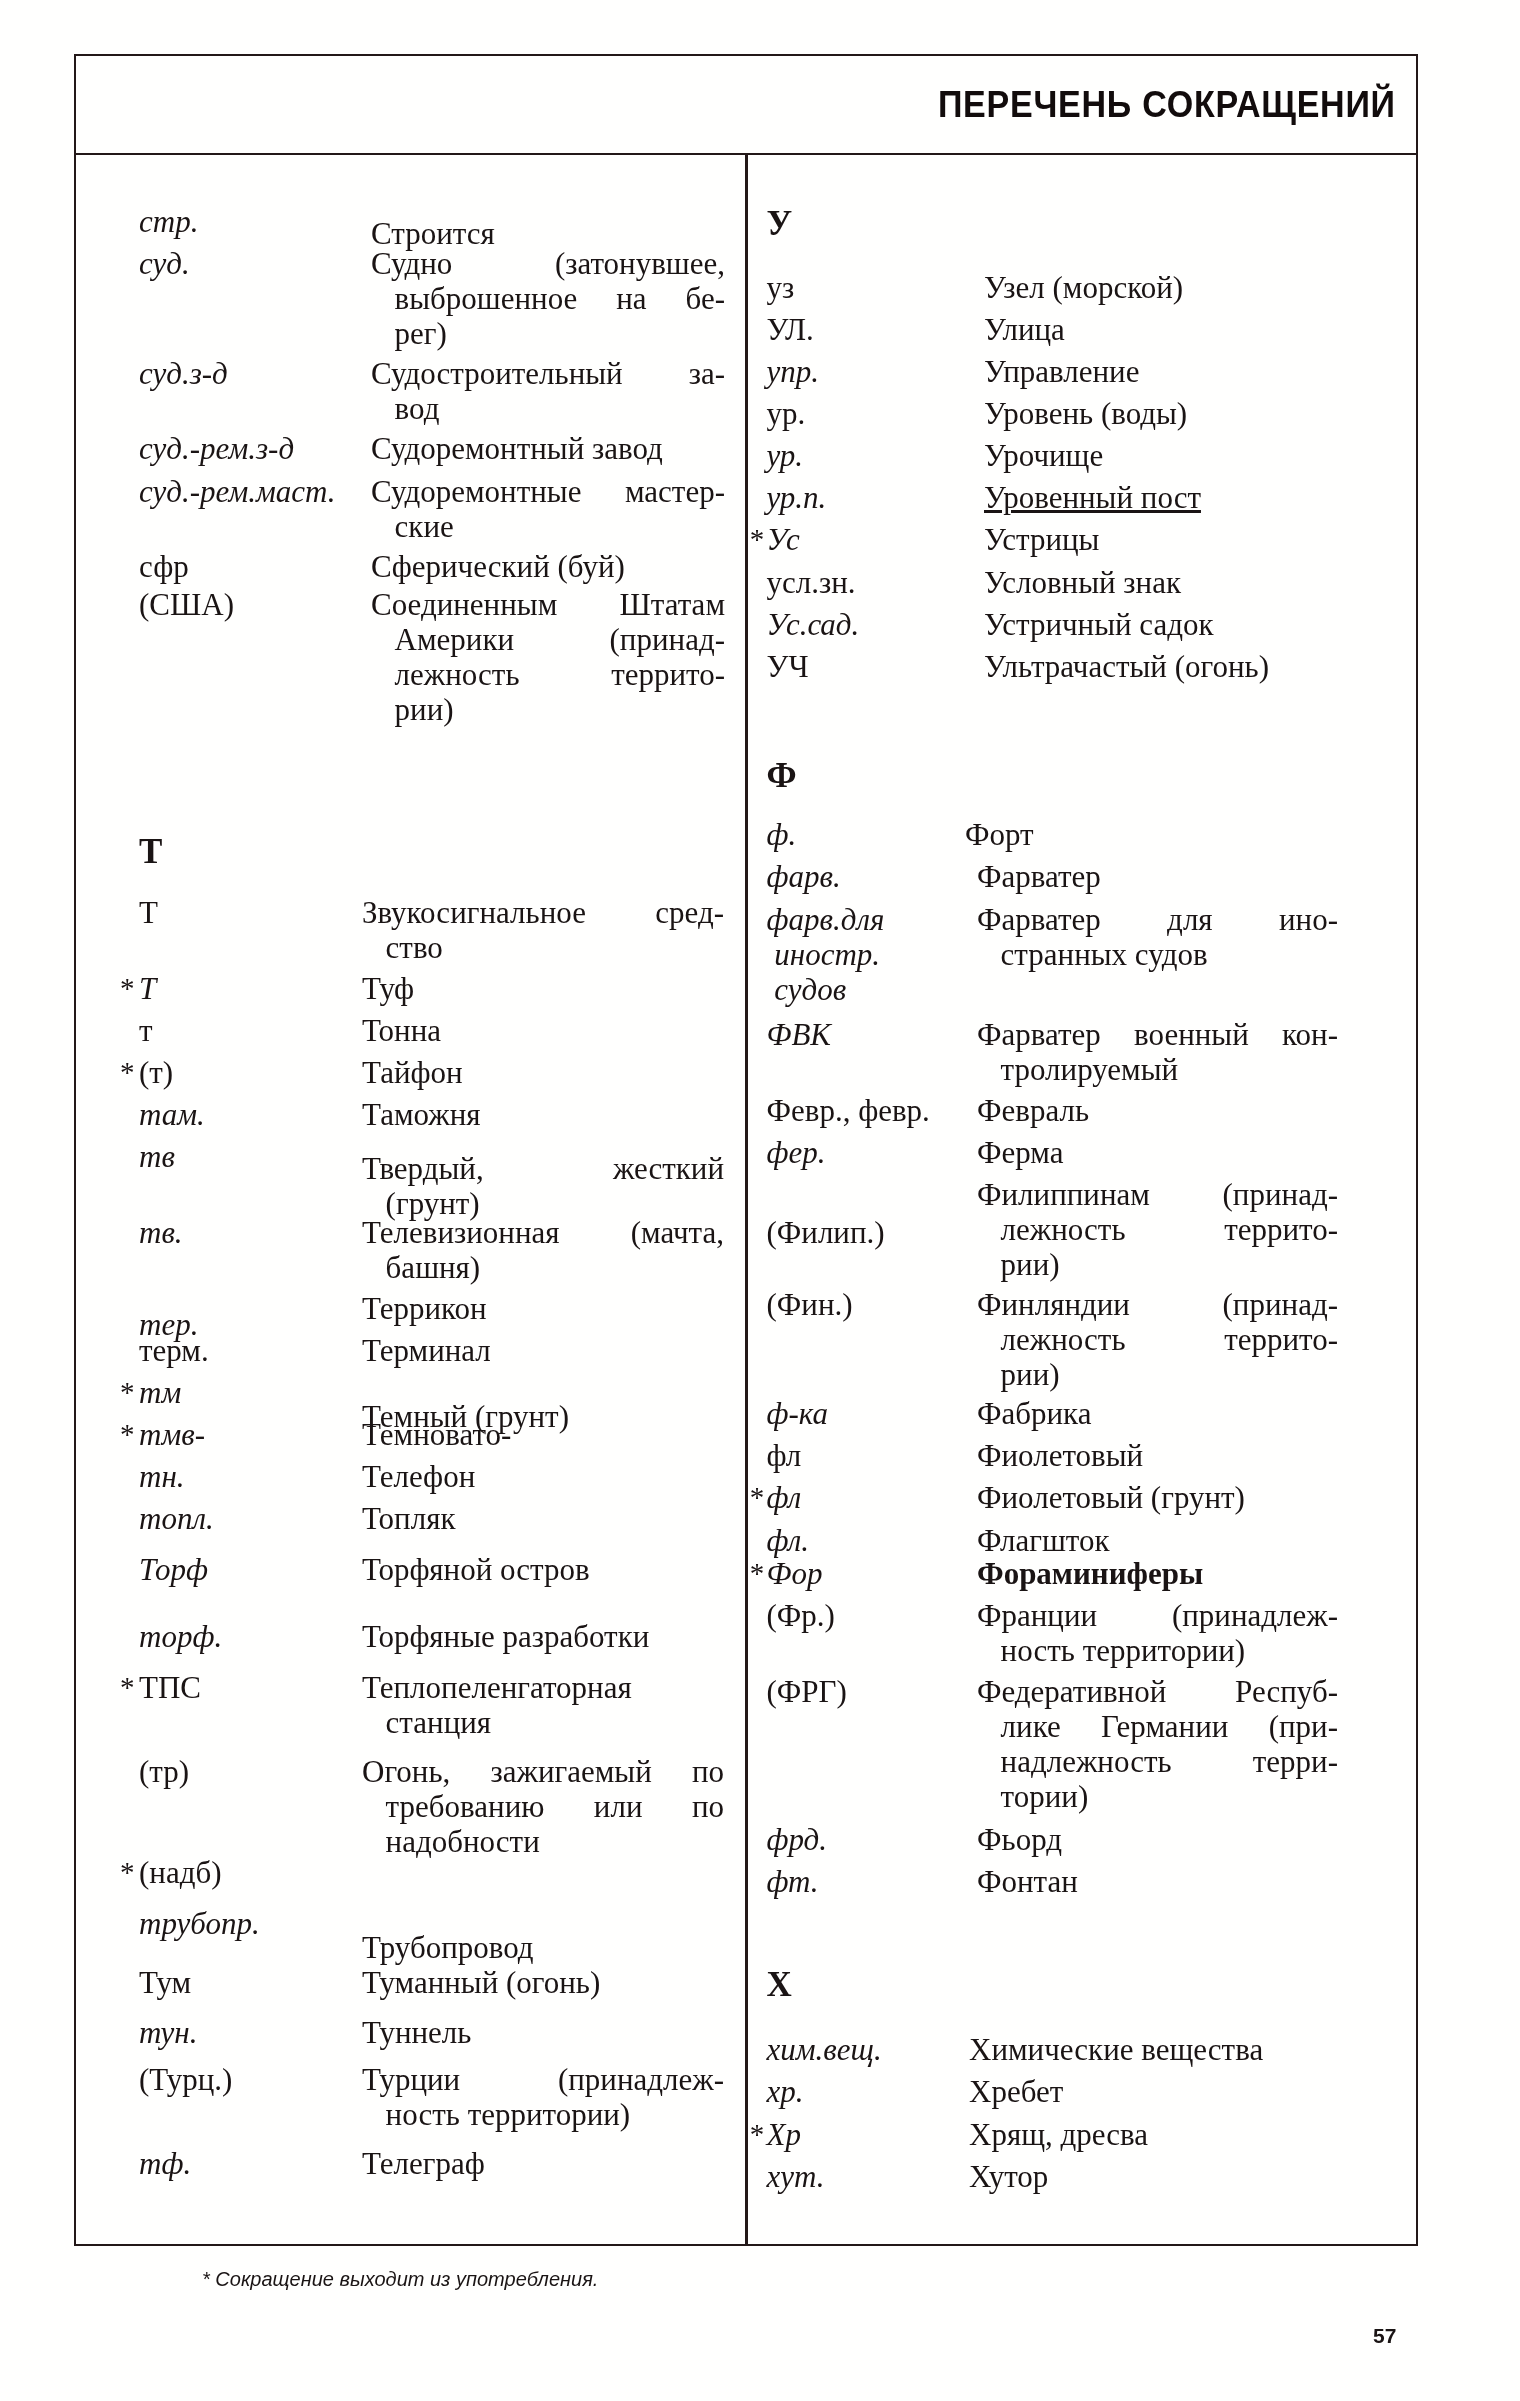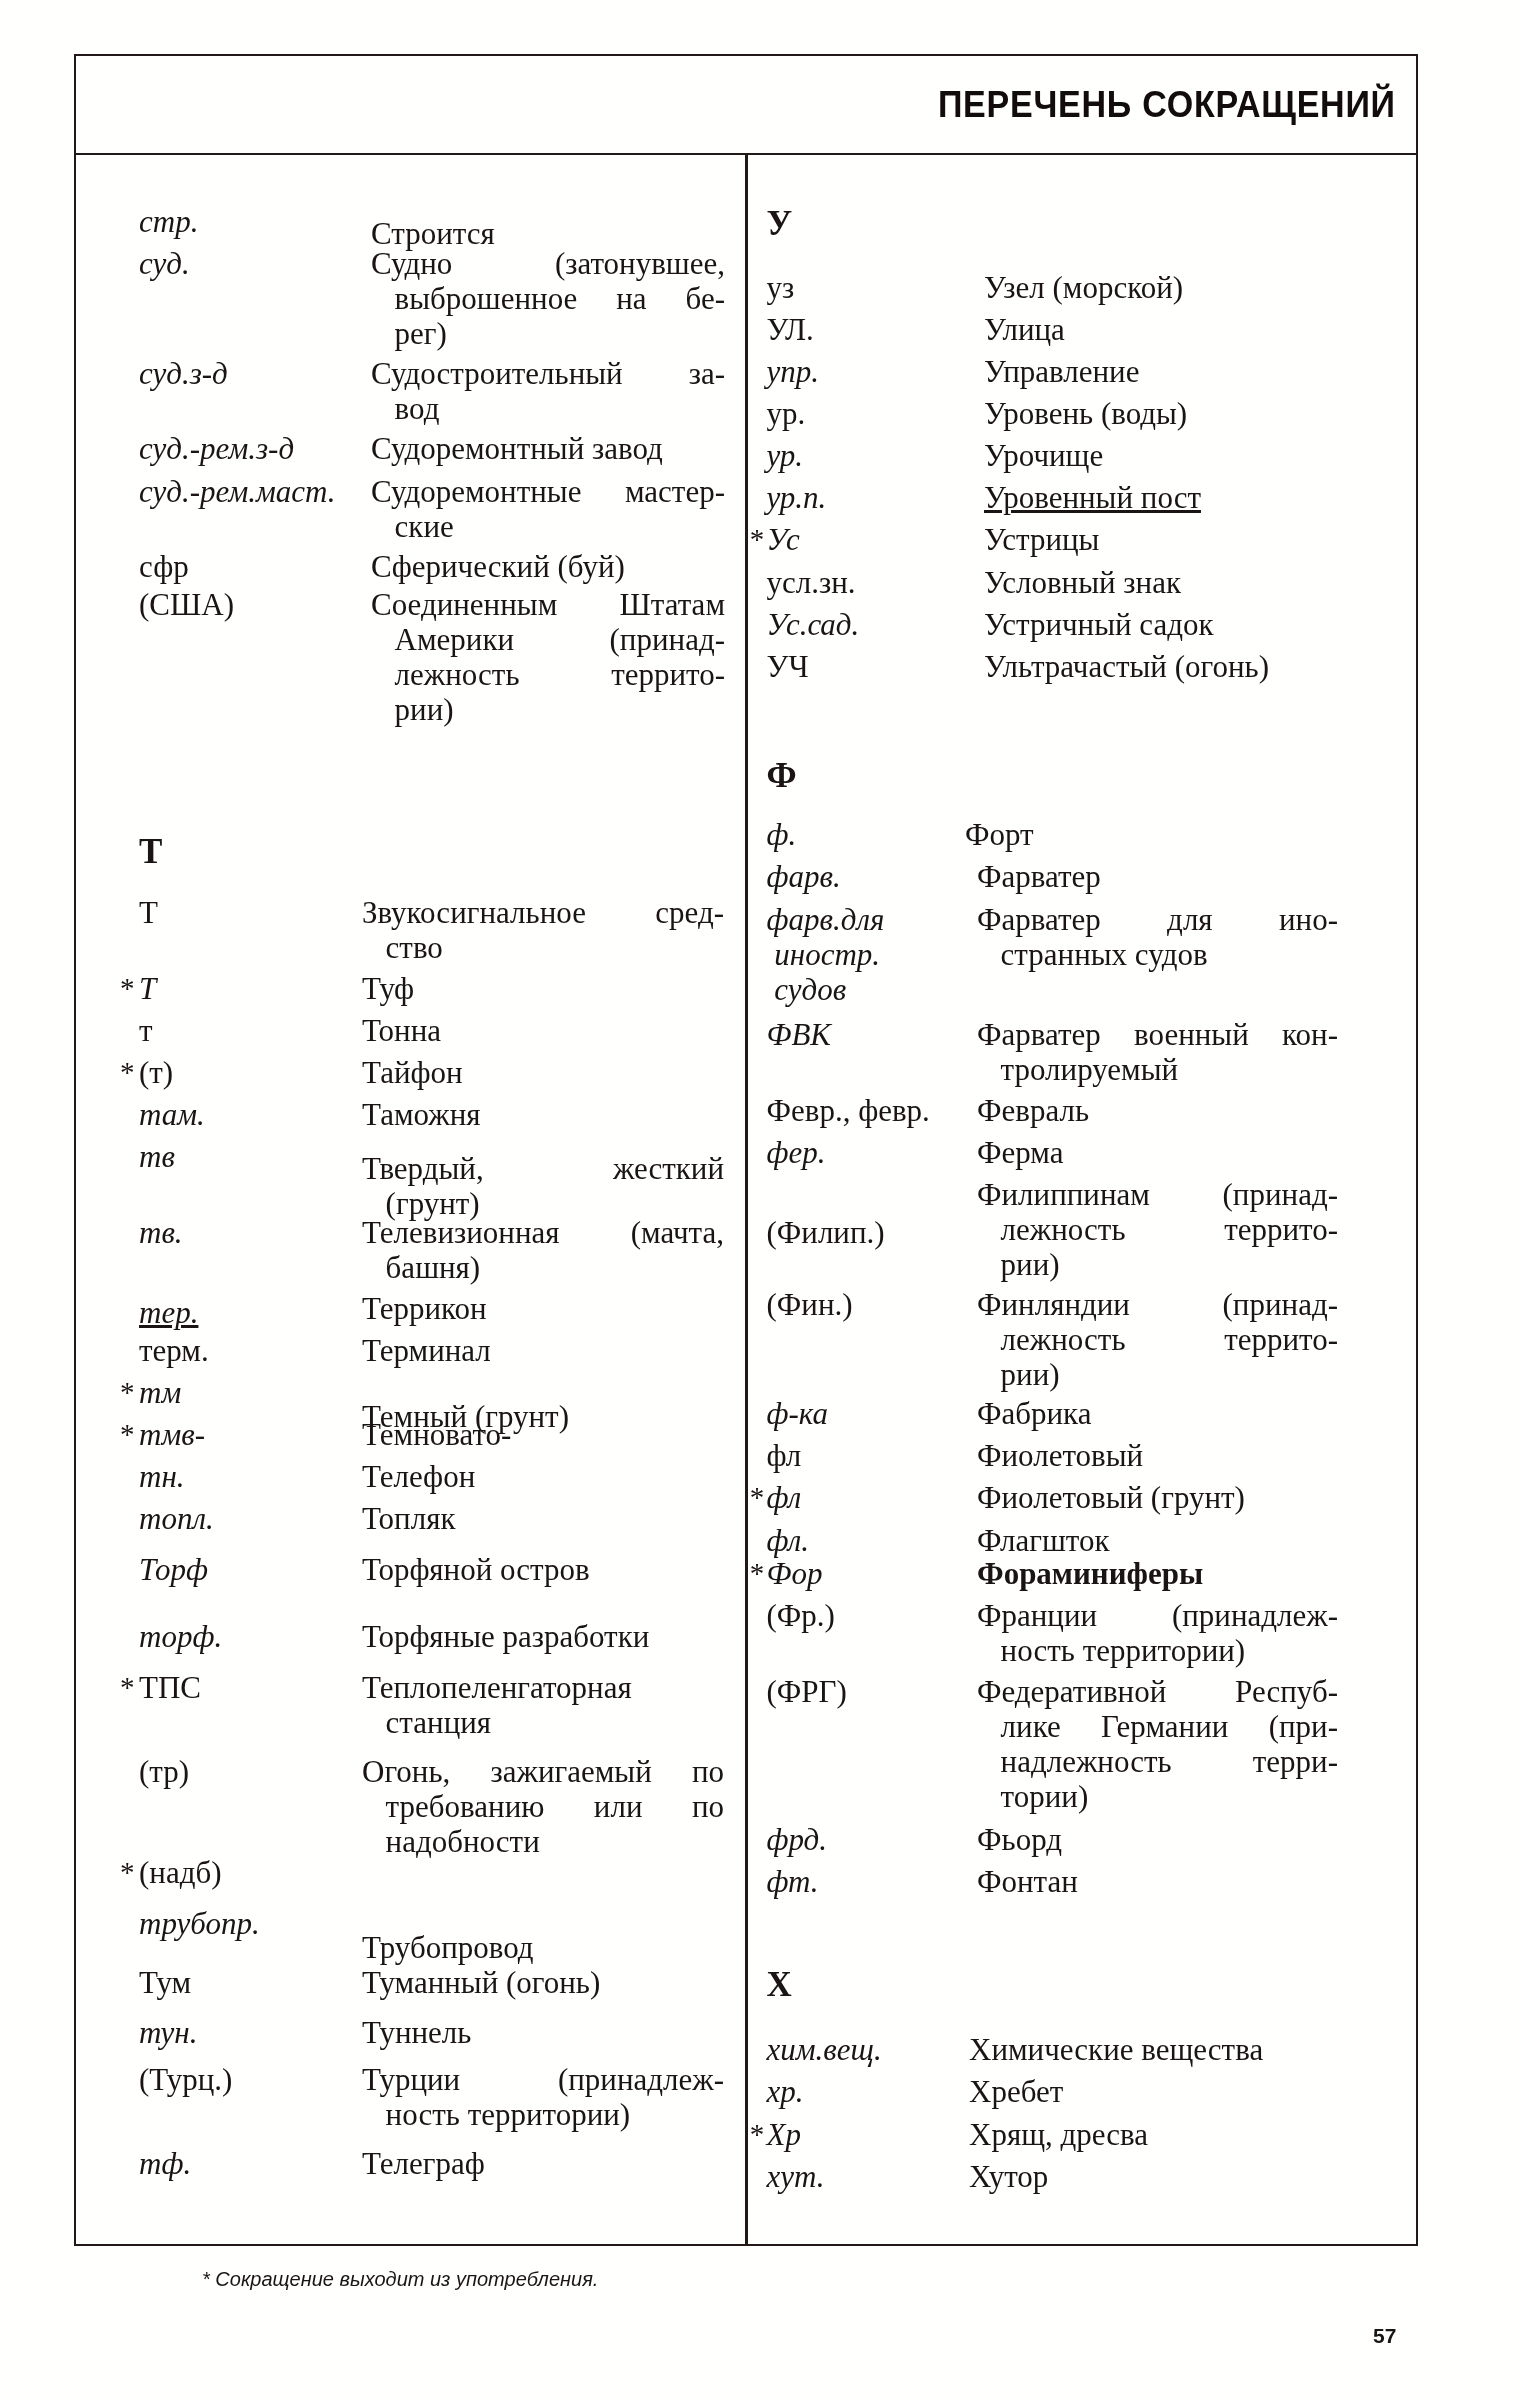--- a/index.html
+++ b/index.html
@@ -152,21 +152,21 @@
         </div>
       </div>
       <div class="entry" style="left: 0px; top: 1060px; width: 100%;">
         <span class="abbr it" style="left: 63px; top: 0px;">тв.</span>
         <div class="def" style="left: 286px; width: 362px; top: 0px;">
           <span class="line">Телевизионная (мачта,</span>
           <span class="line last" style="margin-left: 23.6px; text-align-last: left;">башня)</span>
         </div>
       </div>
       <div class="entry" style="left: 0px; top: 1136px; width: 100%;">
-        <span class="abbr it" style="left: 63px; top: 4px; text-decoration: underline;">тер.</span>
+        <span class="abbr it" style="left: 63px; top: 16px;">тер.</span>
         <div class="def" style="left: 286px; width: 362px; top: 0px;">
           <span class="line last" style="text-align-last: left;">Террикон</span>
         </div>
       </div>
       <div class="entry" style="left: 0px; top: 1178px; width: 100%;">
         <span class="abbr" style="left: 63px; top: 0px;">терм.</span>
         <div class="def" style="left: 286px; width: 362px; top: 0px;">
           <span class="line last" style="text-align-last: left;">Терминал</span>
         </div>
       </div>

